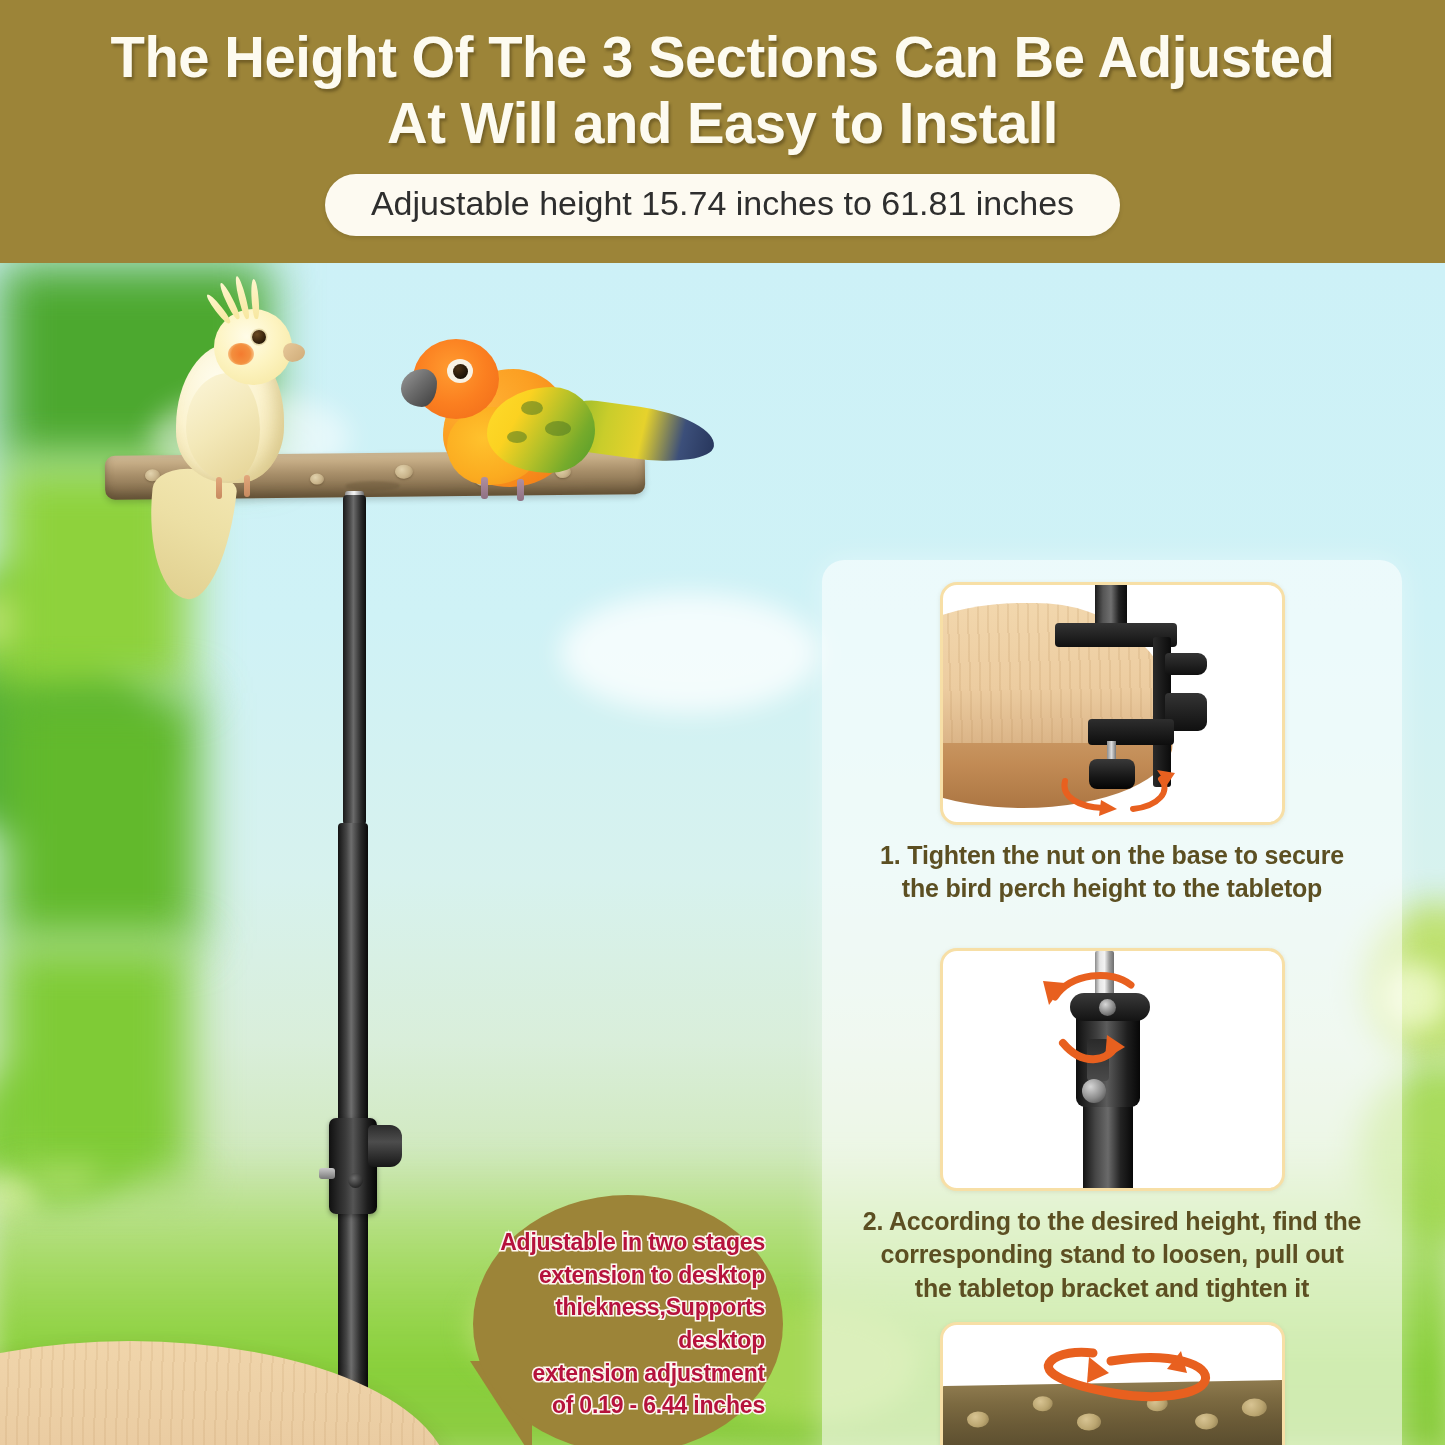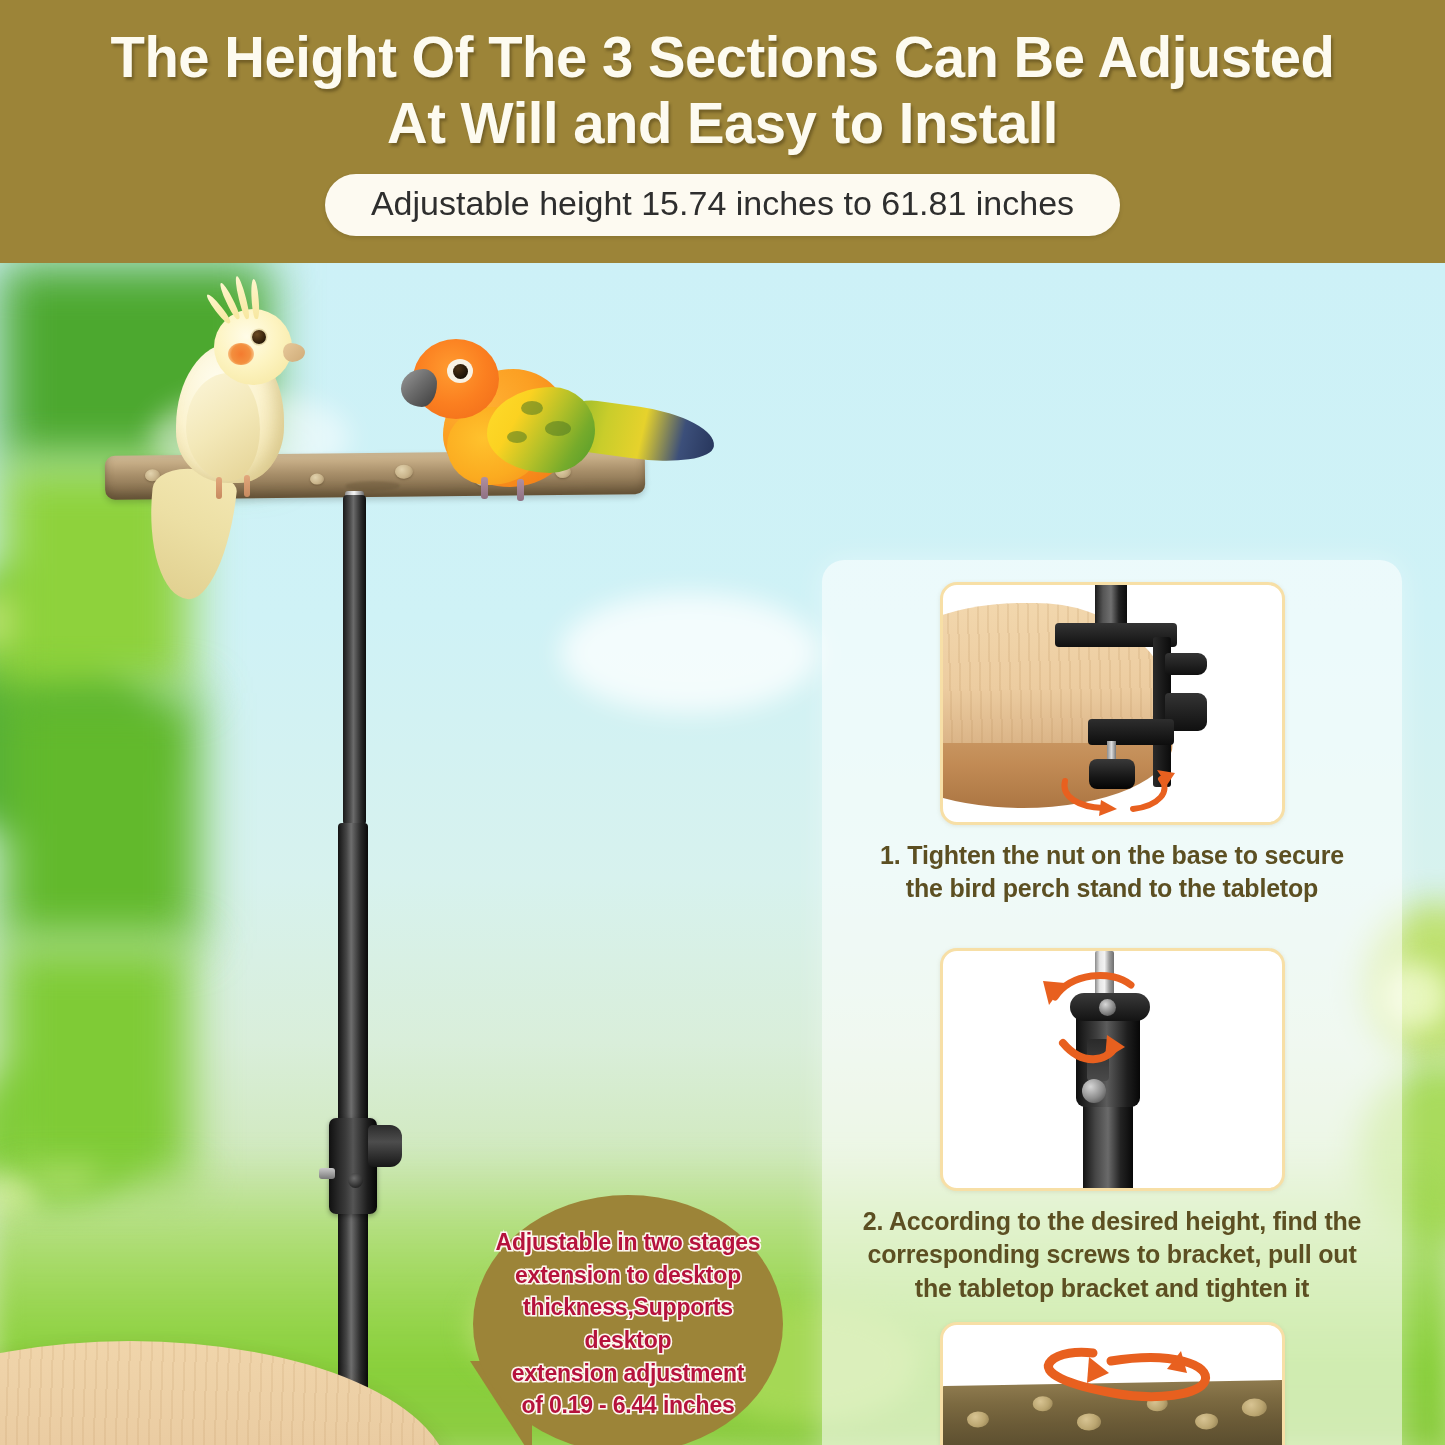--- a/index.html
+++ b/index.html
@@ -279,21 +279,21 @@
   }
   #bubble-tail {
     position: absolute; left: 470px; top: 1098px;
     width: 0; height: 0;
     border-left: 0 solid transparent;
     border-right: 62px solid #9c8438;
     border-bottom: 96px solid transparent;
     z-index: 5;
   }
   #bubble-text {
-    text-align: center;
+    text-align: right;
     font-size: 23px;
     font-weight: bold;
     line-height: 1.42;
     color: #b5123c;
     padding: 0 18px;
     -webkit-text-stroke: 3.2px #fdf6ef;
     paint-order: stroke fill;
     letter-spacing: -0.2px;
   }
 
@@ -570,21 +570,21 @@
           <div id="p1-nut"></div>
           <svg class="arrow-svg" width="345" height="243" viewBox="0 0 345 243">
             <path d="M122 196 C118 212, 136 222, 160 223" stroke="#e8601f" stroke-width="6" fill="none" stroke-linecap="round"></path>
             <polygon points="158,215 174,224 156,231" fill="#e8601f"></polygon>
             <path d="M218 194 C228 206, 216 221, 190 224" stroke="#e8601f" stroke-width="6" fill="none" stroke-linecap="round"></path>
             <polygon points="224,200 214,185 232,188" fill="#e8601f"></polygon>
           </svg>
         </div>
         <div class="step-caption">
           <div>1. Tighten the nut on the base to secure</div>
-          <div>the bird perch stand to the tabletop</div>
+          <div>the bird perch height to the tabletop</div>
         </div>
       </div>
 
       <div class="step" id="step2">
         <div class="photo">
           <div id="p2-rod-top"></div>
           <div id="p2-rod-bot"></div>
           <div id="p2-collar"></div>
           <div id="p2-cap"></div>
           <div id="p2-pin"></div>
@@ -592,21 +592,21 @@
           <div id="p2-screw"></div>
           <svg class="arrow-svg" width="345" height="243" viewBox="0 0 345 243">
             <path d="M112 46 C128 22, 168 18, 188 34" stroke="#e8601f" stroke-width="7" fill="none" stroke-linecap="round"></path>
             <polygon points="122,32 106,54 100,30" fill="#e8601f"></polygon>
             <path d="M120 92 C140 116, 164 110, 172 96" stroke="#e8601f" stroke-width="8" fill="none" stroke-linecap="round"></path>
             <polygon points="164,84 182,96 162,108" fill="#e8601f"></polygon>
           </svg>
         </div>
         <div class="step-caption">
           <div>2. According to the desired height, find the</div>
-          <div>corresponding screws to bracket, pull out</div>
+          <div>corresponding stand to loosen, pull out</div>
           <div>the tabletop bracket and tighten it</div>
         </div>
       </div>
 
       <div class="step" id="step3">
         <div class="photo">
           <div id="p3-branch">
             <div class="p3-knot" style="left:30px; top:26px; width:22px; height:16px;"></div>
             <div class="p3-knot" style="left:96px; top:12px; width:20px; height:15px;"></div>
             <div class="p3-knot" style="left:140px; top:30px; width:24px; height:17px;"></div>

